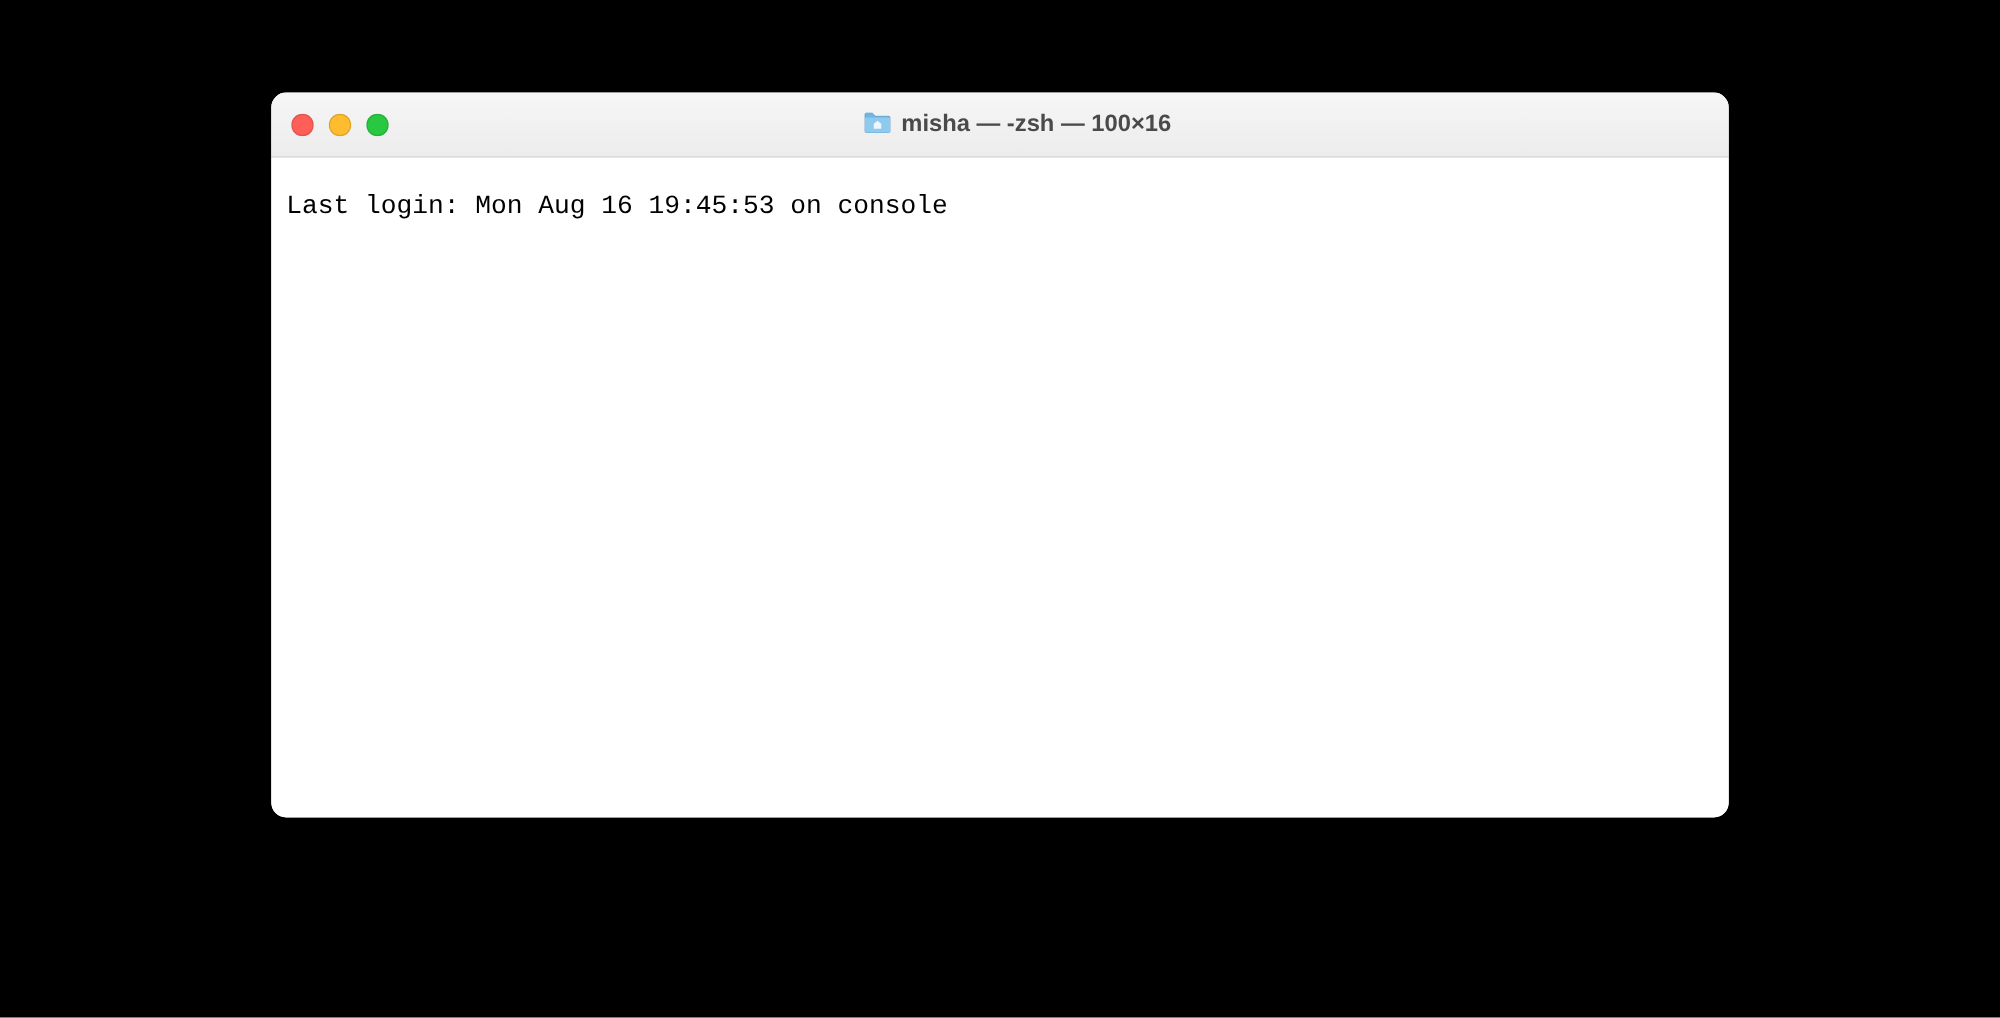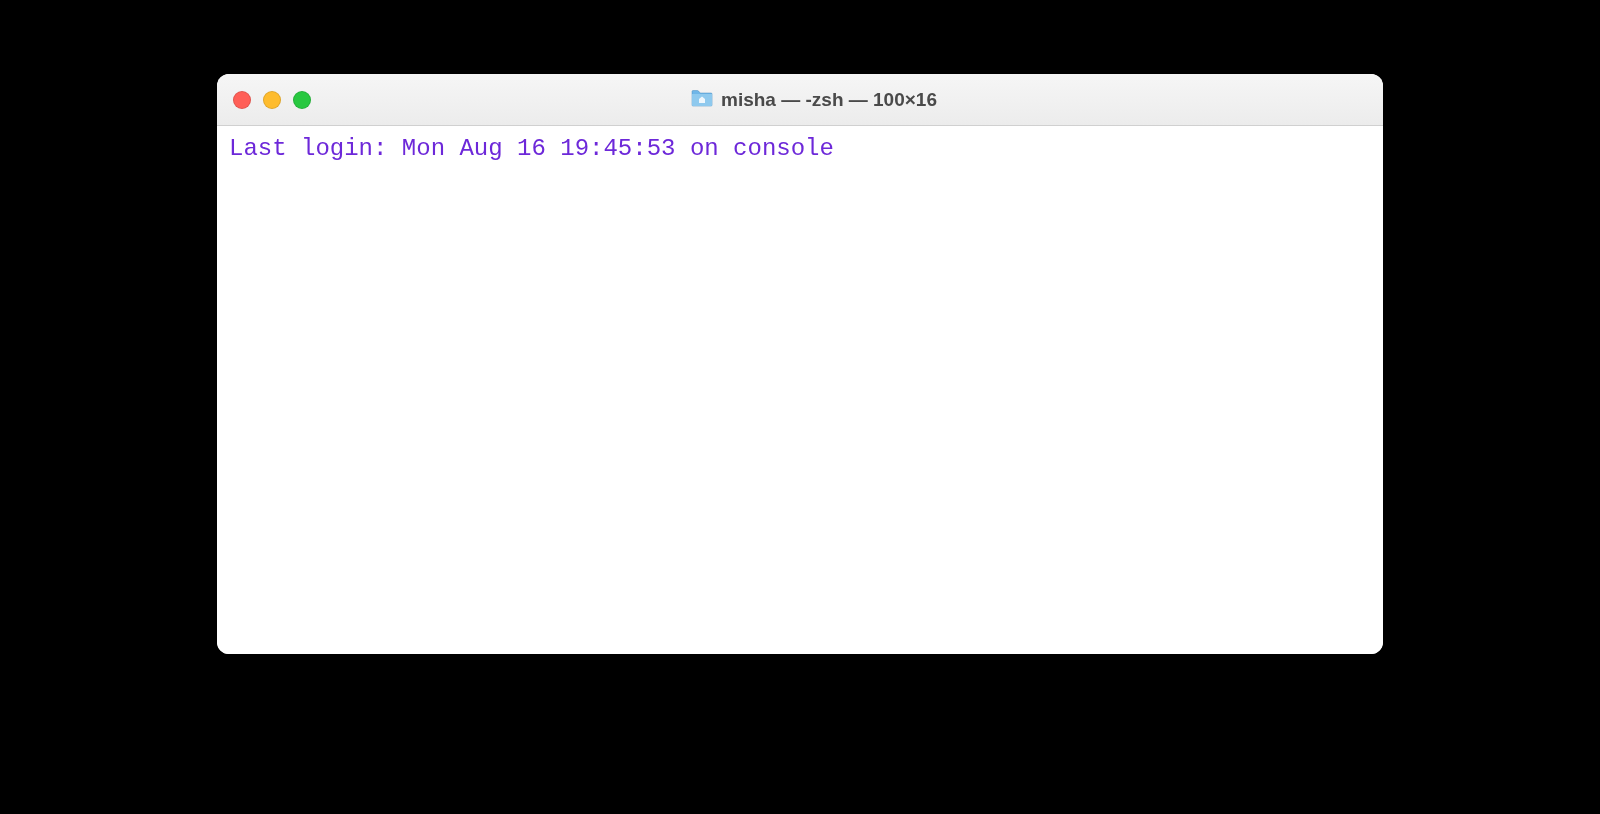--- a/index.html
+++ b/index.html
@@ -68,25 +68,25 @@
       display: inline-block;
     }
     .folder-icon svg {
       width: 22px;
       height: 18px;
       display: block;
     }
     .terminal-body {
       flex: 1;
       background: #ffffff;
-      padding: 4px 12px;
+      padding: 24px 12px;
       font-family: "SF Mono", Menlo, Monaco, "Courier New", monospace;
-      font-size: 24px;
+      font-size: 21px;
       line-height: 1.55;
-      color: #6d28d9;
+      color: #000000;
       white-space: pre;
     }
     .terminal-line {
       display: block;
     }
     .cursor-block {
       display: inline-block;
       width: 11px;
       height: 22px;
       background: #9a9a9a;

